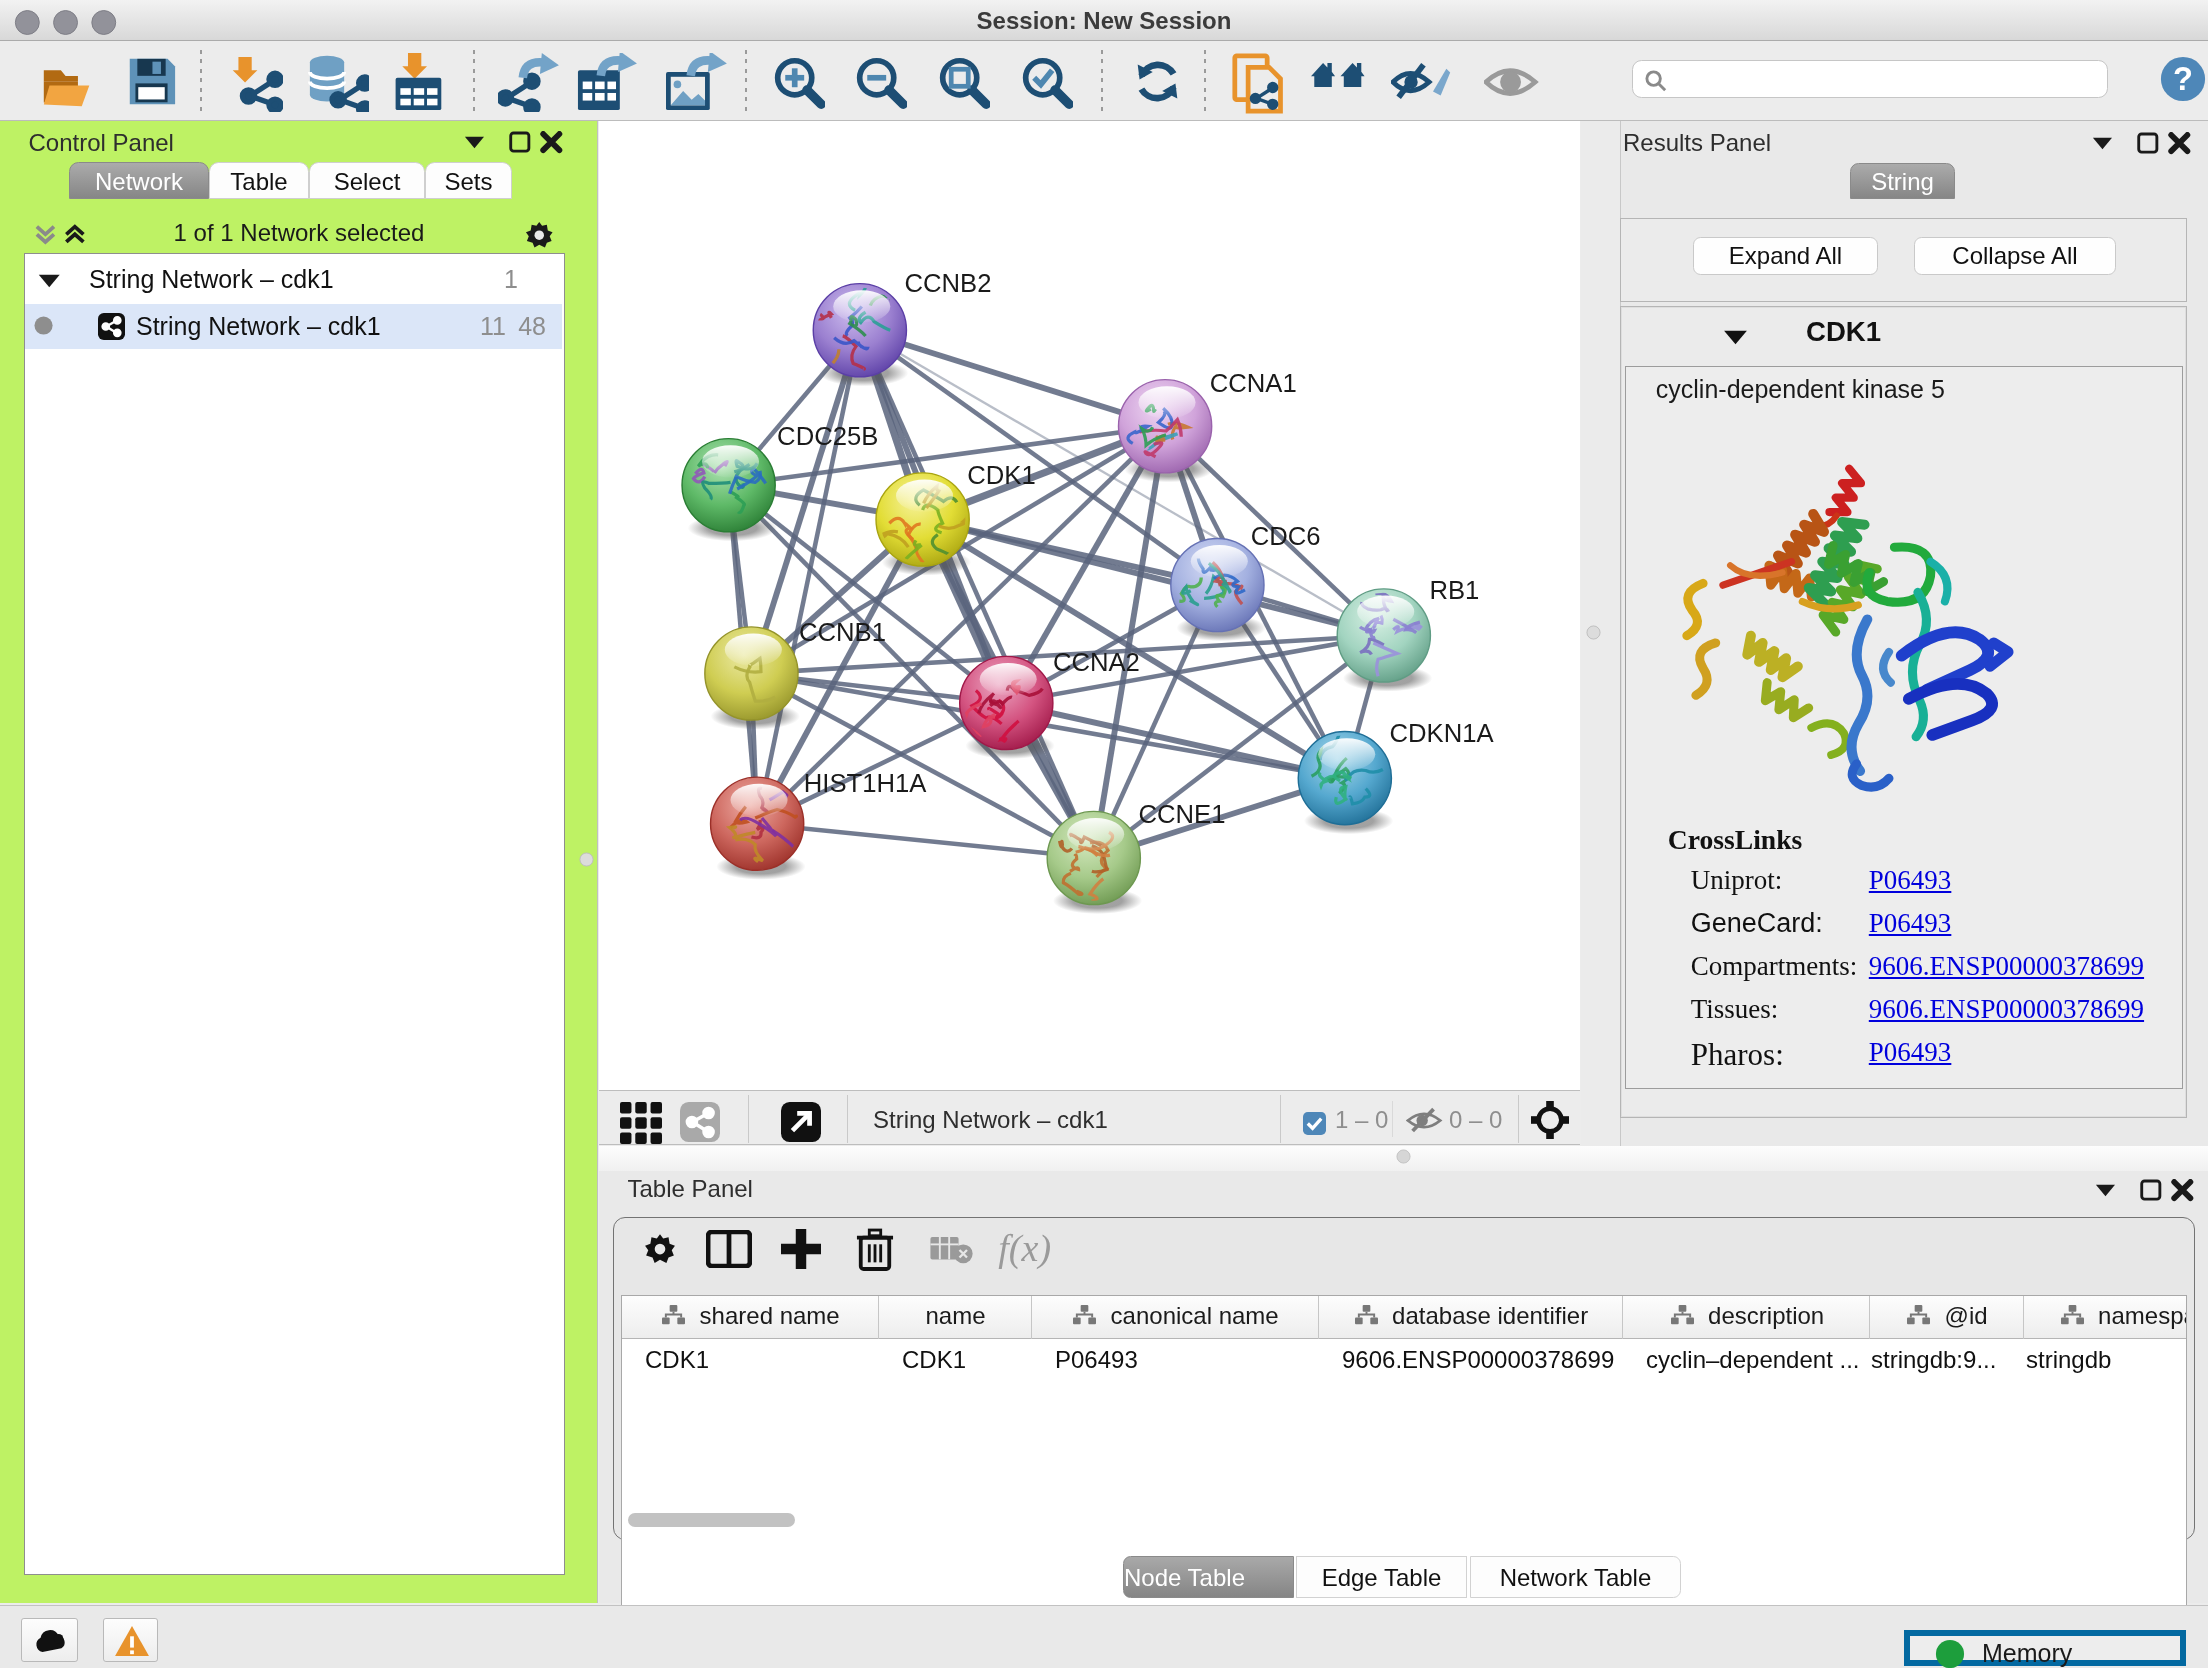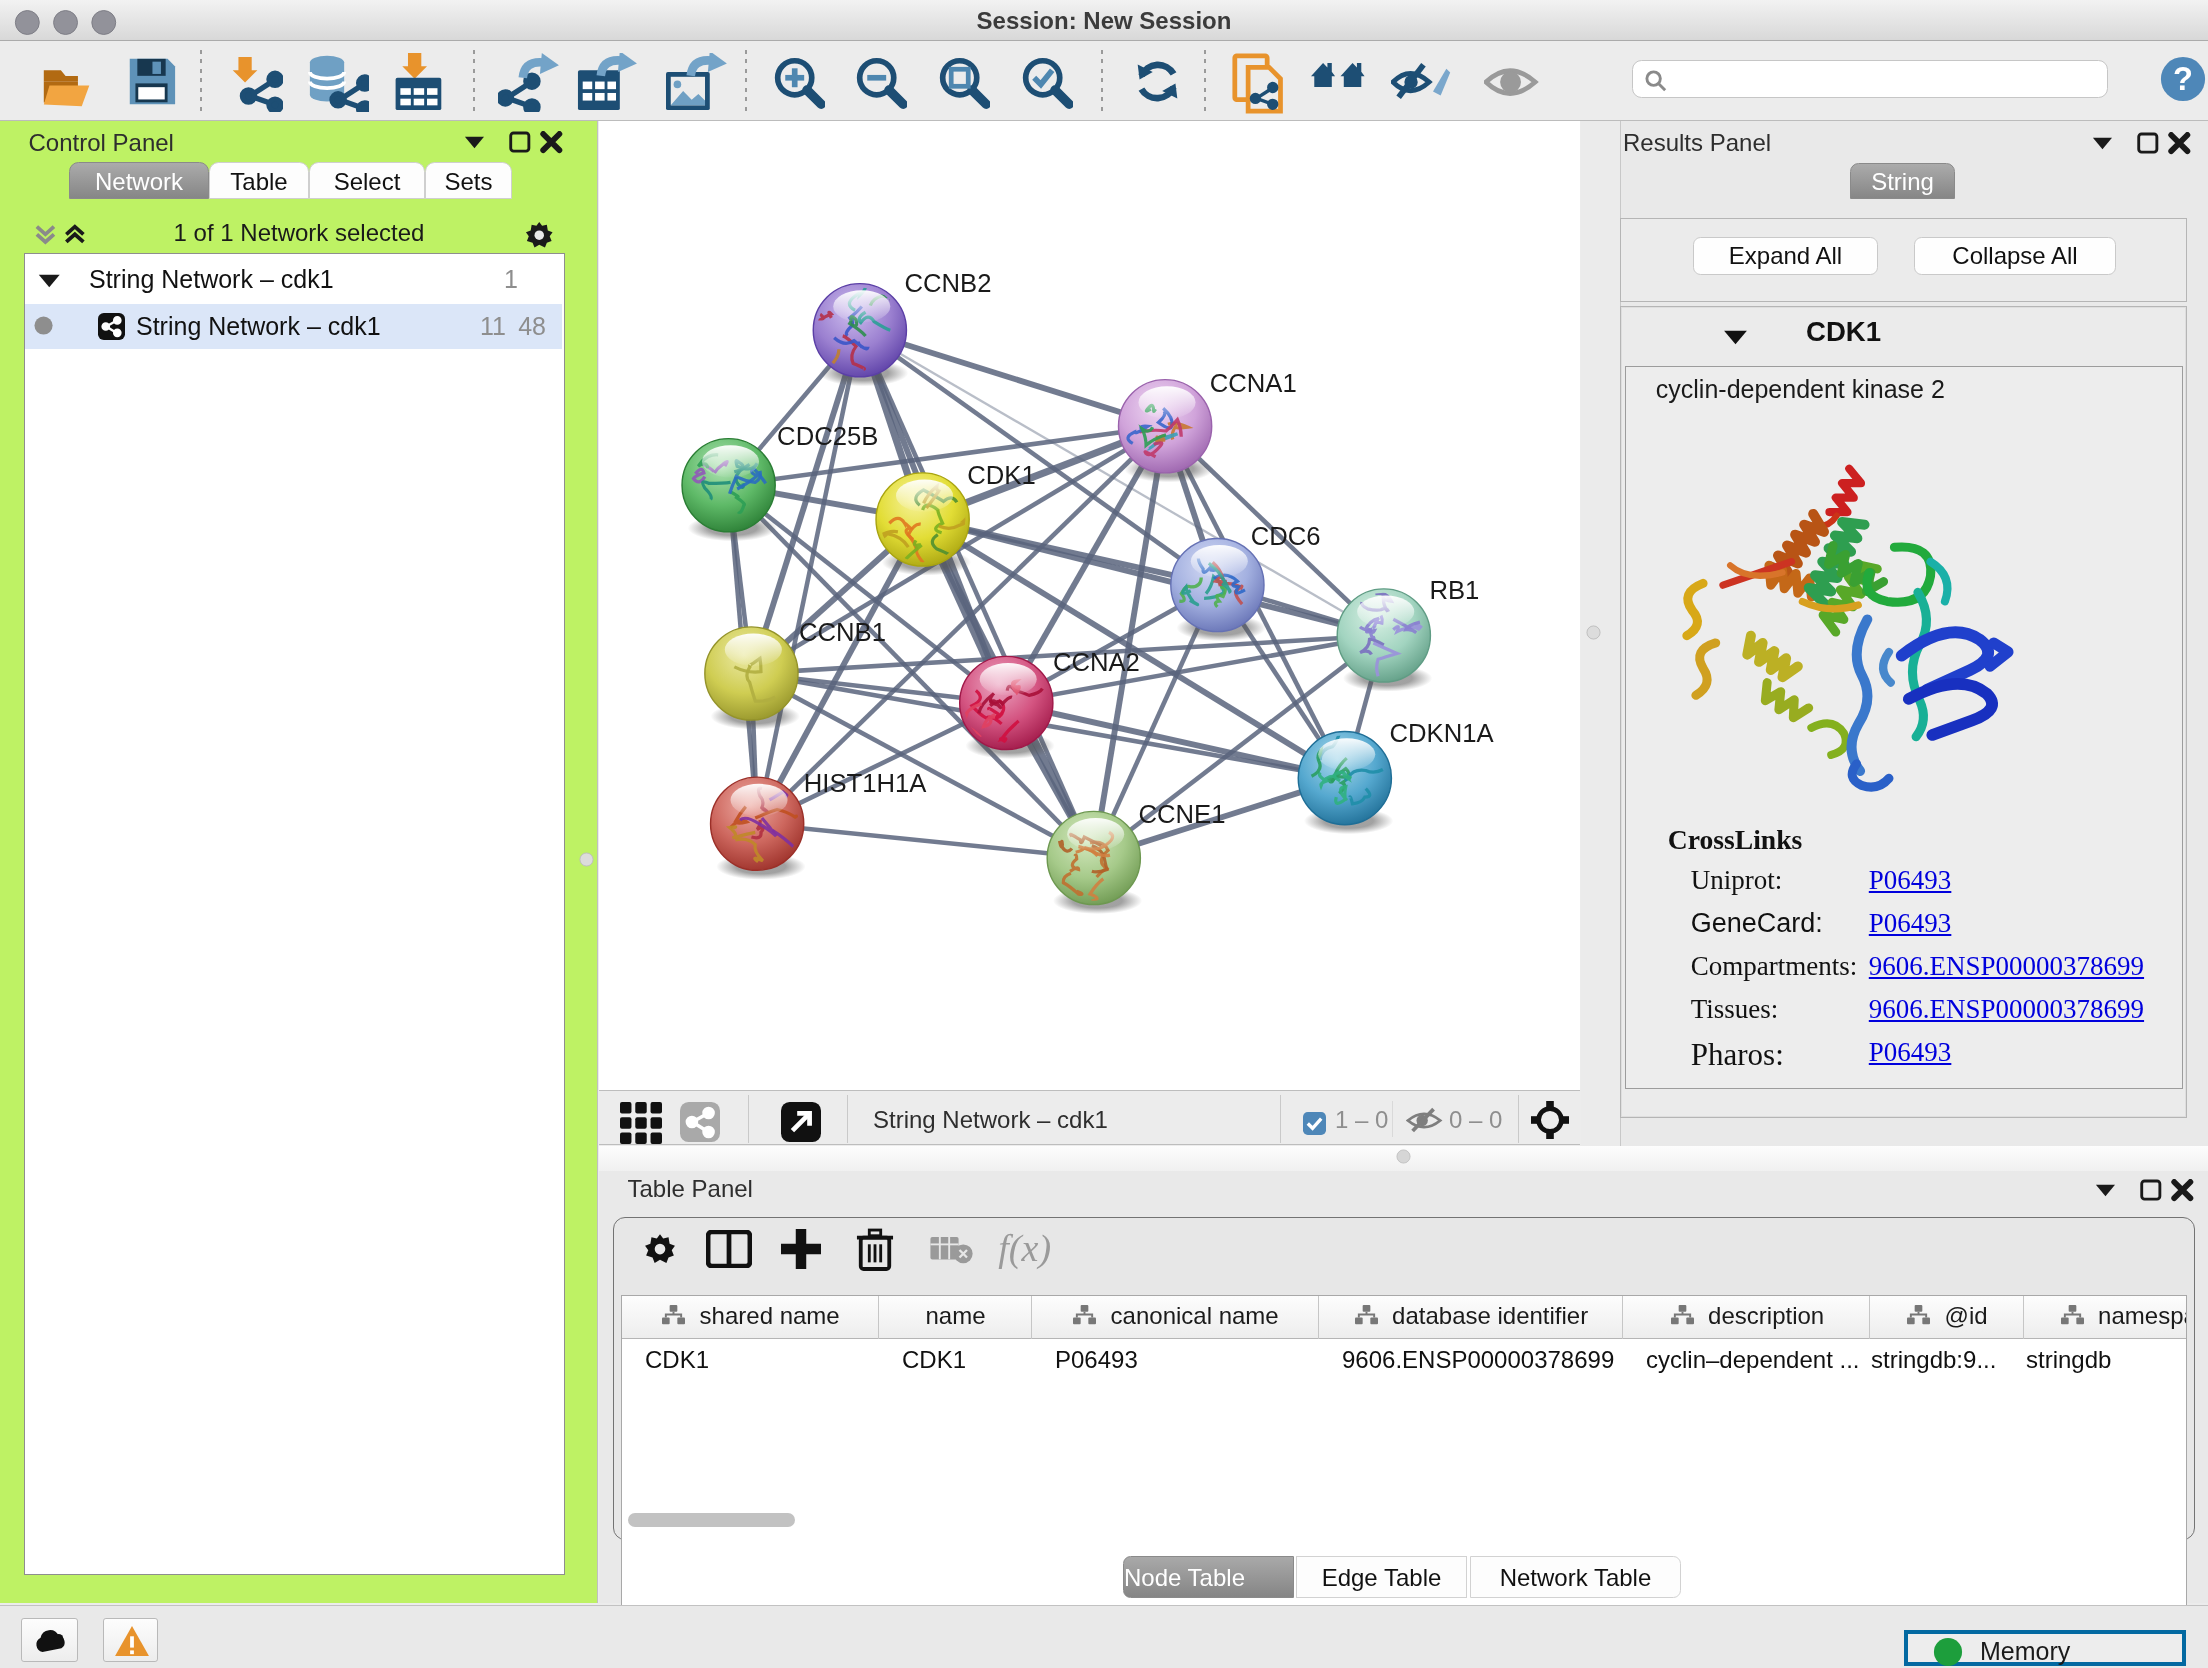--- a/index.html
+++ b/index.html
@@ -619,21 +619,21 @@
     <div class="abs" style="left:39px;top:97px;width:567px;height:84px;background:#ebebeb;border:1.9px solid #b5b5b5">
 <div class="btn" style="left:72px;top:18px;width:185px;height:38px;line-height:36px">Expand All</div>
 <div class="btn" style="left:293px;top:18px;width:202px;height:38px;line-height:36px">Collapse All</div>
 </div>
     <div class="abs" style="left:39px;top:185px;width:567px;height:812px;background:#ebebeb;border:1.9px solid #b5b5b5;box-shadow:inset 0 0 0 1px #dedede">
       <svg class="abs" style="left:101px;top:21px" width="27" height="19" viewBox="0 0 28 20">
         <path d="M2 3 L26 3 L14 17 Z" fill="#111"></path>
       </svg>
       <div class="abs" style="left:185px;top:8.6px;font-size:27.6px;font-weight:bold;color:#111">CDK1</div>
       <div class="abs" style="left:3.8px;top:59px;width:558px;height:723px;background:#ededed;border:1px solid #9c9c9c">
-        <div class="abs" style="left:30px;top:7.6px;font-size:25px;color:#1a1a1a">cyclin-dependent kinase 2</div>
+        <div class="abs" style="left:30px;top:7.6px;font-size:25px;color:#1a1a1a">cyclin-dependent kinase 5</div>
         <svg class="abs" style="left:50px;top:95px" width="361" height="342" viewBox="0 0 400 370">
           <path d="M170 51 L190 51 L177 35 L197 35 L184 19 L205 19 L192 3" fill="none" stroke="#cc2020" stroke-width="9" stroke-linejoin="round" stroke-linecap="round"></path>
           <path d="M178 55 Q168 70 150 66" fill="none" stroke="#cc3318" stroke-width="7" stroke-linejoin="round" stroke-linecap="round"></path>
           <path d="M104 111 L125 119 L113 99 L135 108 L123 88 L144 96 L132 76 L154 84 L142 65 L164 73 L152 53" fill="none" stroke="#b85415" stroke-width="11" stroke-linejoin="round" stroke-linecap="round"></path>
           <path d="M103 110 L105 132 L118 115 L120 136 L133 119 L135 141 L148 124 L150 145 L163 128" fill="none" stroke="#c46818" stroke-width="10" stroke-linejoin="round" stroke-linecap="round"></path>
           <path d="M52 132 L128 106" fill="none" stroke="#cc3322" stroke-width="8" stroke-linejoin="round" stroke-linecap="round"></path>
           <path d="M60 110 Q80 128 118 118" fill="none" stroke="#d8742a" stroke-width="7" stroke-linejoin="round" stroke-linecap="round"></path>
           <path d="M30 130 q-26 10 -12 30 q14 16 -6 28" fill="none" stroke="#d8a818" stroke-width="10" stroke-linejoin="round" stroke-linecap="round"></path>
           <path d="M44 196 q-26 8 -14 28 q12 18 -8 30" fill="none" stroke="#d0a020" stroke-width="10" stroke-linejoin="round" stroke-linecap="round"></path>
           <path d="M83 188 L79 209 L96 196 L92 217 L109 205 L105 226 L122 213 L118 234 L135 222" fill="none" stroke="#bcb024" stroke-width="11" stroke-linejoin="round" stroke-linecap="round"></path>
@@ -803,19 +803,19 @@
         <circle cx="27" cy="10" r="5" fill="#111"></circle>
       </svg>
 </div>
     <div class="abs" style="left:103px;top:12.4px;width:55px;height:44px;background:linear-gradient(#fdfdfd,#ededed);border:1px solid #b9b9b9;border-radius:2.9px">
 <svg class="abs" style="left:9.5px;top:5.7px" width="36" height="32" viewBox="0 0 38 34">
         <path d="M19 1 L37 33 L1 33 Z" fill="#e8932c"></path>
         <rect x="17" y="12" width="4" height="12" fill="#fff"></rect>
         <rect x="17" y="27" width="4" height="4" fill="#fff"></rect>
       </svg>
 </div>
-    <div class="abs" style="left:1904px;top:24px;width:282px;height:36px;background:#ededed;border:4px solid #0369a1">
+    <div class="abs" style="left:1904px;top:24px;width:282px;height:36px;background:#ededed;border:6px solid #0369a1">
 <svg class="abs" style="left:25px;top:2.9px" width="30" height="30" viewBox="0 0 32 32">
         <circle cx="16" cy="16" r="15" fill="#1d9e3c"></circle>
       </svg>
 <div class="abs" style="left:72px;top:2.9px;font-size:25px;color:#1a1a1a">Memory</div>
 </div>
   </div>
 
 </body></html>

